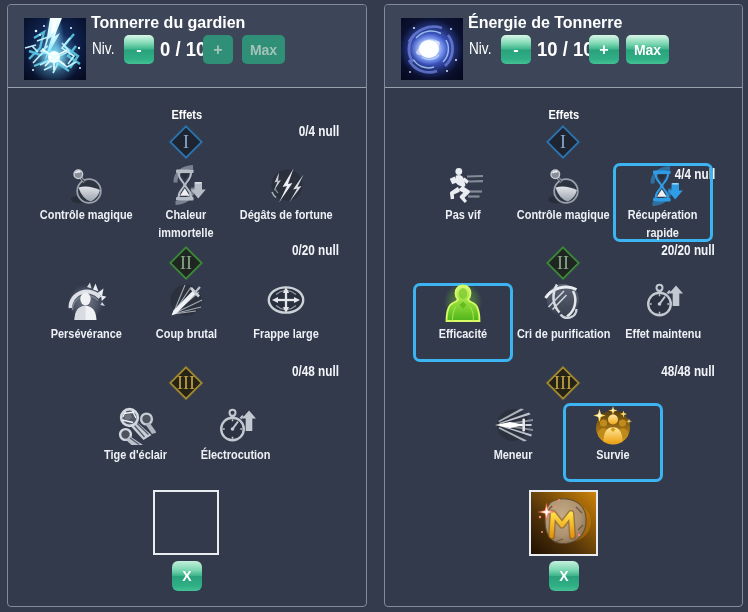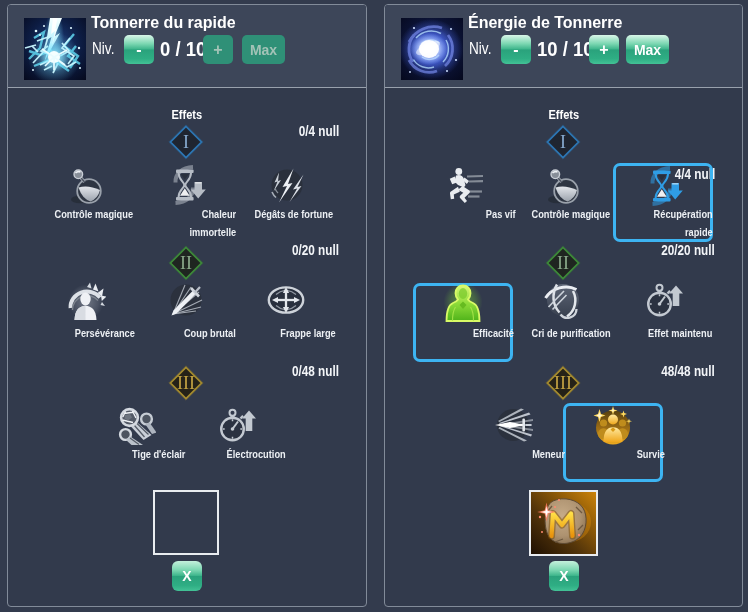--- a/index.html
+++ b/index.html
@@ -10,21 +10,21 @@
 .nv span{display:inline-block;transform:scaleX(.8);transform-origin:0 50%;}
 .num{position:absolute;left:151.5px;top:33.5px;width:60px;text-align:left;font-size:21px;font-weight:bold;color:#fff;line-height:20px;white-space:nowrap;}
 .num span{display:inline-block;transform:scaleX(.88);transform-origin:0 50%;}
 .btn{position:absolute;top:30px;height:29px;border-radius:5px;display:flex;align-items:center;justify-content:center;font-weight:bold;box-sizing:border-box;}
 .g{background:linear-gradient(180deg,#d9f6e8 0%,#7cd7b2 30%,#3db58b 49%,#2aa27c 51%,#2fae84 82%,#43c296 100%);color:#fff;}
 .d{background:#2f9077;color:#a3c3b7;}
 .eff{position:absolute;left:0;right:0;top:100px;text-align:center;font-size:13.5px;font-weight:bold;color:#fff;line-height:19px;}
 .eff span{display:inline-block;transform:scaleX(.82);}
 .nul{position:absolute;right:27px;font-size:14px;font-weight:bold;color:#f3f5f8;line-height:19px;white-space:nowrap;}
 .nul span{display:inline-block;transform:scaleX(.84);transform-origin:100% 50%;}
-.lb{position:absolute;width:110px;text-align:right;font-size:11px;font-weight:bold;color:#edf0f4;line-height:17.5px;}
+.lb{position:absolute;width:110px;text-align:center;font-size:13px;font-weight:bold;color:#edf0f4;line-height:17.5px;}
 .lb span{display:inline-block;transform:scaleX(.84);white-space:nowrap;}
 .ic{position:absolute;width:40px;height:40px;}
 .dia{position:absolute;width:36px;height:36px;left:160px;}
 .selbox{position:absolute;width:100px;height:79px;border:3px solid #3db4f2;border-radius:7px;box-sizing:border-box;}
 .wbox{position:absolute;left:145px;top:485px;width:66px;height:65px;border:2px solid #e9ecf0;box-sizing:border-box;}
 .rbox{position:absolute;left:144px;top:485px;width:69px;height:66px;border:2px solid #e9ecf0;box-sizing:border-box;}
 .xbtn{position:absolute;left:164px;top:556px;width:30px;height:30px;border-radius:6px;background:linear-gradient(180deg,#c4f0dc 0%,#7cd7b2 30%,#3db58b 49%,#2aa27c 51%,#2fae84 82%,#43c296 100%);color:#fff;font-weight:bold;font-size:14px;display:flex;align-items:center;justify-content:center;}
 </style></head>
 <body>
 <svg width="0" height="0" style="position:absolute">
@@ -273,21 +273,21 @@
    <g fill="#dff7ff">
           <circle cx="12" cy="13" r="1.3"></circle>
           <circle cx="47" cy="10" r="1.1"></circle>
           <circle cx="55" cy="30" r="1.2"></circle>
           <circle cx="9" cy="52" r="1"></circle>
           <circle cx="20" cy="8" r="1"></circle>
           <circle cx="56" cy="50" r="1"></circle>
           <circle cx="16" cy="17" r="1"></circle>
         </g>
   </svg>
-  <div class="ttl">Tonnerre du rapide</div>
+  <div class="ttl">Tonnerre du gardien</div>
   <div class="nv"><span>Niv.</span></div>
   <div class="btn g" style="left:116px;width:30px;">-</div>
   <div class="num"><span>0 / 10</span></div>
   <div class="btn d" style="left:195px;width:30px;">+</div>
   <div class="btn d" style="left:234px;width:43px;font-size:14px;">Max</div>
  </div>
 
  <div class="eff"><span>Effets</span></div>
  <div class="nul" style="top:117px;"><span>0/4 null</span></div>
  <svg class="dia" style="top:119px;" viewBox="0 0 36 36">

